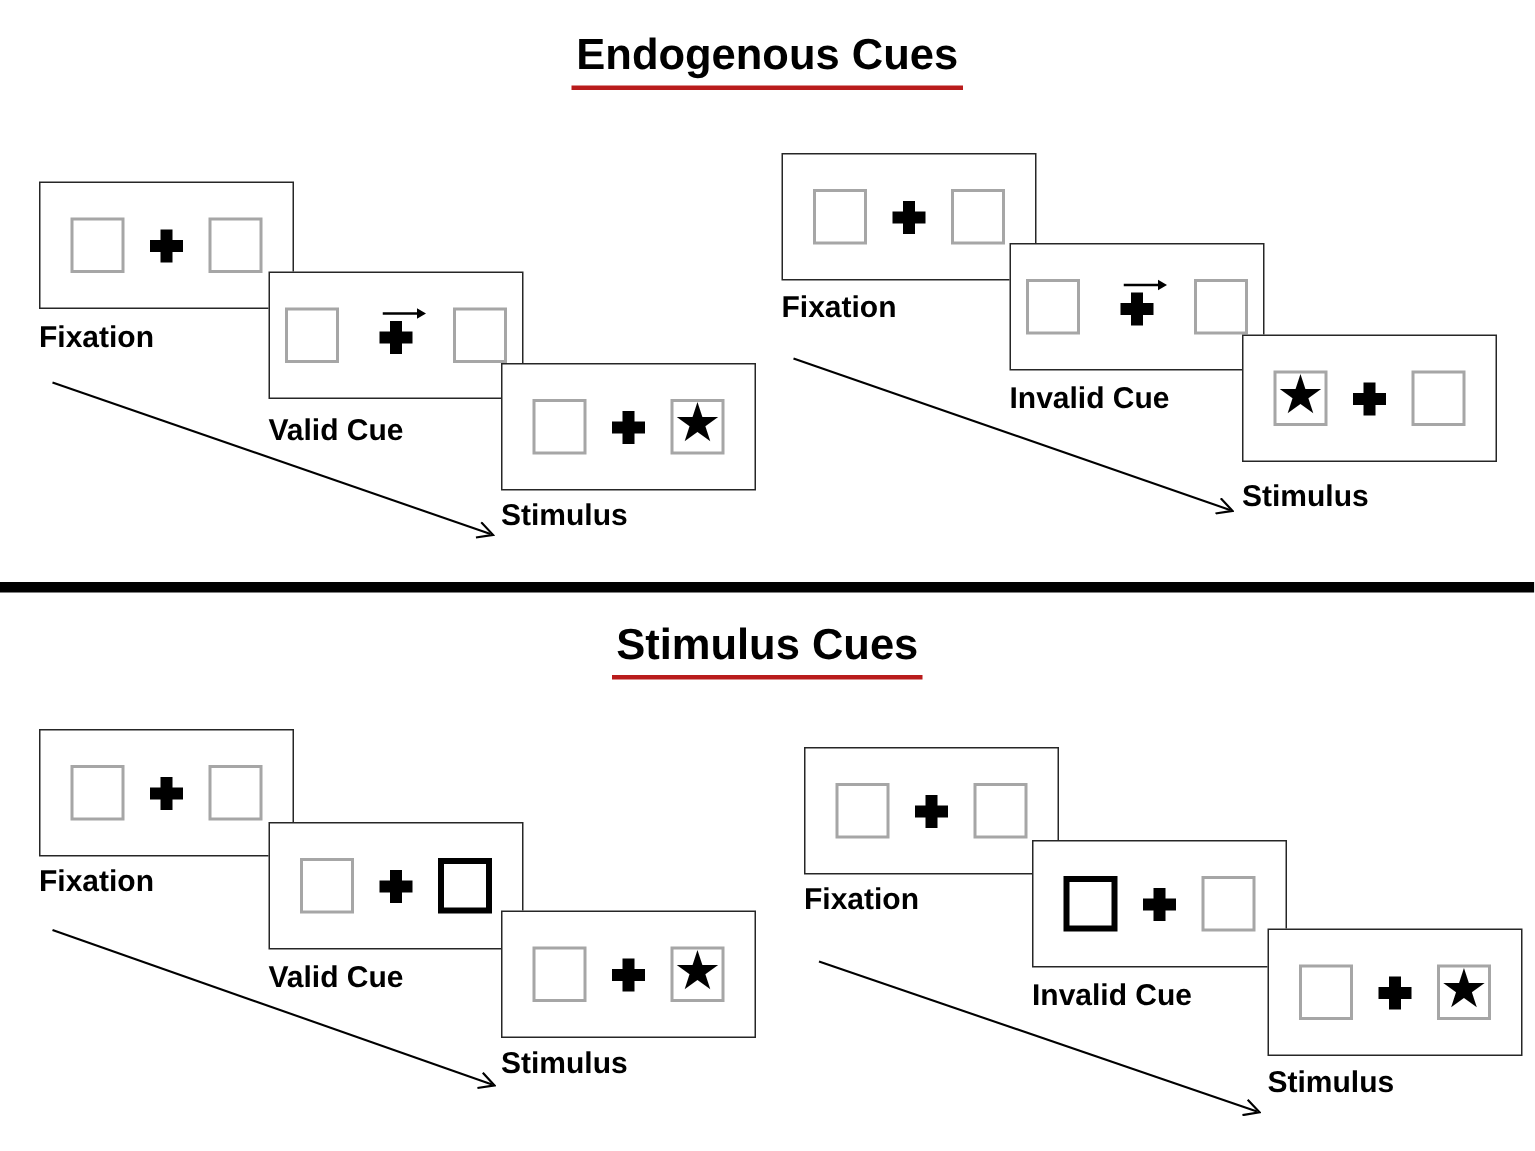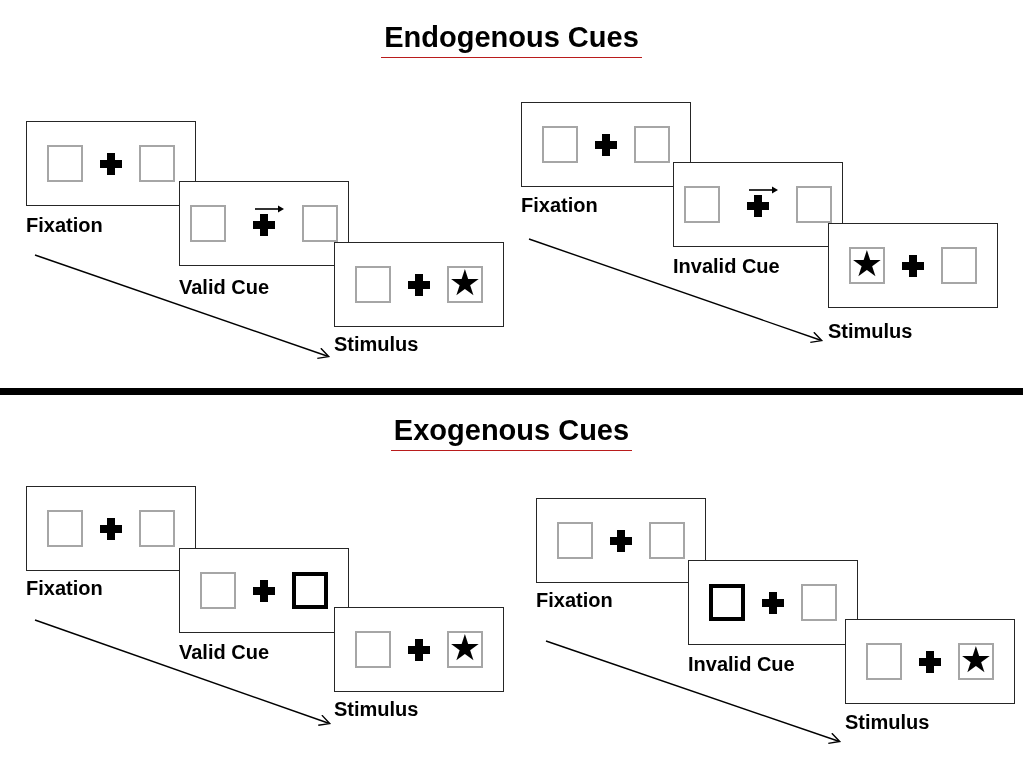--- a/index.html
+++ b/index.html
@@ -5,21 +5,21 @@
   html,body{margin:0;padding:0;background:#fff;}
   .canvas{
     position:relative;width:1023px;height:767px;background:#fff;overflow:hidden;
     font-family:"Liberation Sans",sans-serif;color:#000;
   }
   
   .title-row{position:absolute;left:0;width:100%;text-align:center;z-index:2;}
   .title-row.endo{top:20px;}
   .title-row.exo{top:413px;}
   .title{display:inline-block;font-weight:bold;font-size:29px;line-height:35px;
-         border-bottom:1px solid #b91c1c;padding:0 3px 2px 3px;}
+         border-bottom:3px solid #b91c1c;padding:0 3px 2px 3px;}
   
   .divider{position:absolute;left:0;top:388px;width:100%;height:7px;background:#000;z-index:2;}
   
   .arrows{position:absolute;left:0;top:0;width:1023px;height:767px;z-index:1;}
   
   .frame{position:absolute;width:170px;height:85px;background:#fff;border:1px solid #262626;
          box-sizing:border-box;display:flex;align-items:center;justify-content:center;gap:17px;z-index:3;}
   .sq{width:36px;height:37px;border:2px solid #a6a6a6;box-sizing:border-box;background:#fff;
       display:flex;align-items:center;justify-content:center;flex:none;}
   .sq.bold{border:4px solid #000;}
@@ -47,21 +47,21 @@
 </head>
 <body>
 
 <div class="canvas">
 
   <div class="title-row endo">
     <span class="title">Endogenous Cues</span>
   </div>
   <div class="divider"></div>
   <div class="title-row exo">
-    <span class="title">Exogenous Cues</span>
+    <span class="title">Stimulus Cues</span>
   </div>
 
   <svg class="arrows" viewBox="0 0 1023 767">
     <defs>
       <marker id="ah" viewBox="0 0 10 10" refX="7.5" refY="5" markerWidth="12" markerHeight="12" orient="auto" markerUnits="userSpaceOnUse">
         <path d="M0.5,0.5 L9,5 L0.5,9.5" fill="none" stroke="#000" stroke-width="1.2"></path>
       </marker>
     </defs>
     <line x1="35" y1="255" x2="327" y2="356" stroke="#000" stroke-width="1.4" marker-end="url(#ah)"></line>
     <line x1="529" y1="239" x2="820" y2="340" stroke="#000" stroke-width="1.4" marker-end="url(#ah)"></line>

